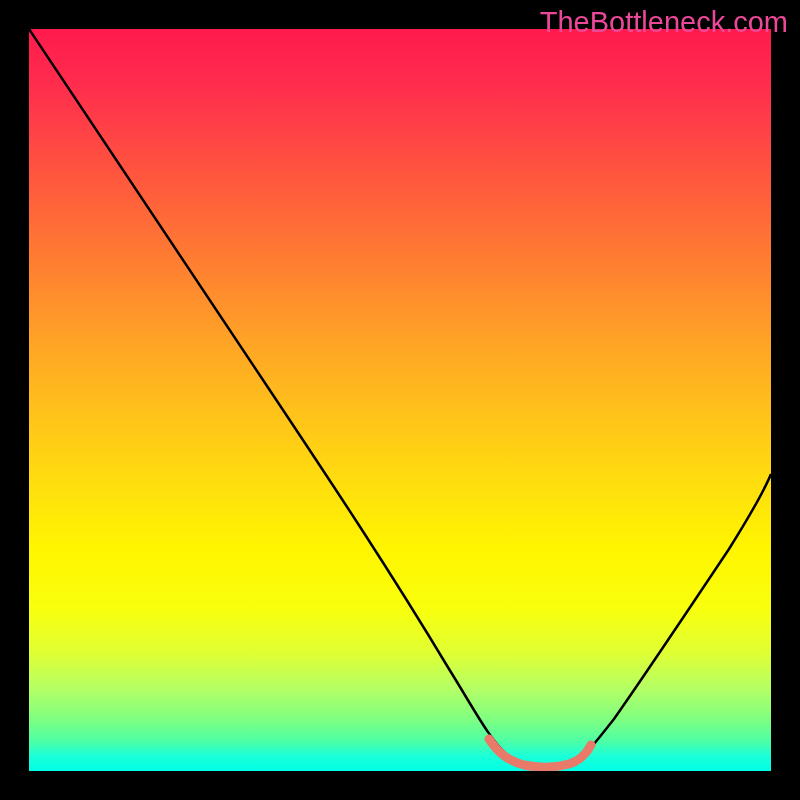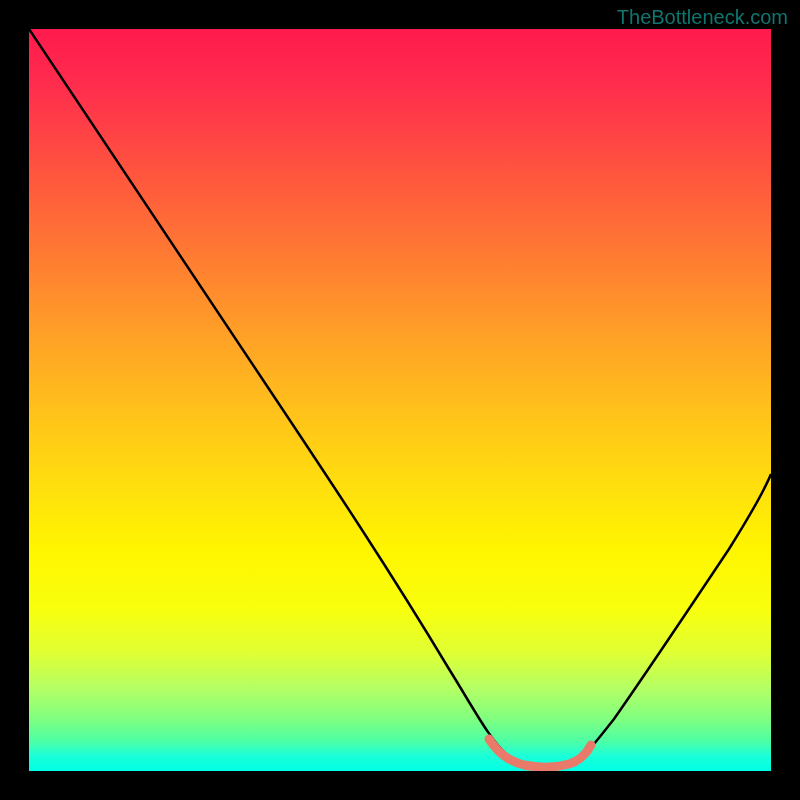--- a/index.html
+++ b/index.html
@@ -8,22 +8,22 @@
     width: 800px;
     height: 800px;
     background: #000;
     position: relative;
     font-family: Arial, sans-serif;
   }
   .watermark {
     position: absolute;
     top: 6px;
     right: 12px;
-    color: #0f766e;
-    font-size: 20px;
+    color: #ec4899;
+    font-size: 29px;
     z-index: 10;
   }
   .chart-area {
     position: absolute;
     left: 29px;
     top: 29px;
     width: 742px;
     height: 742px;
     background: linear-gradient(to bottom,
       #ff1a4d 0%,

